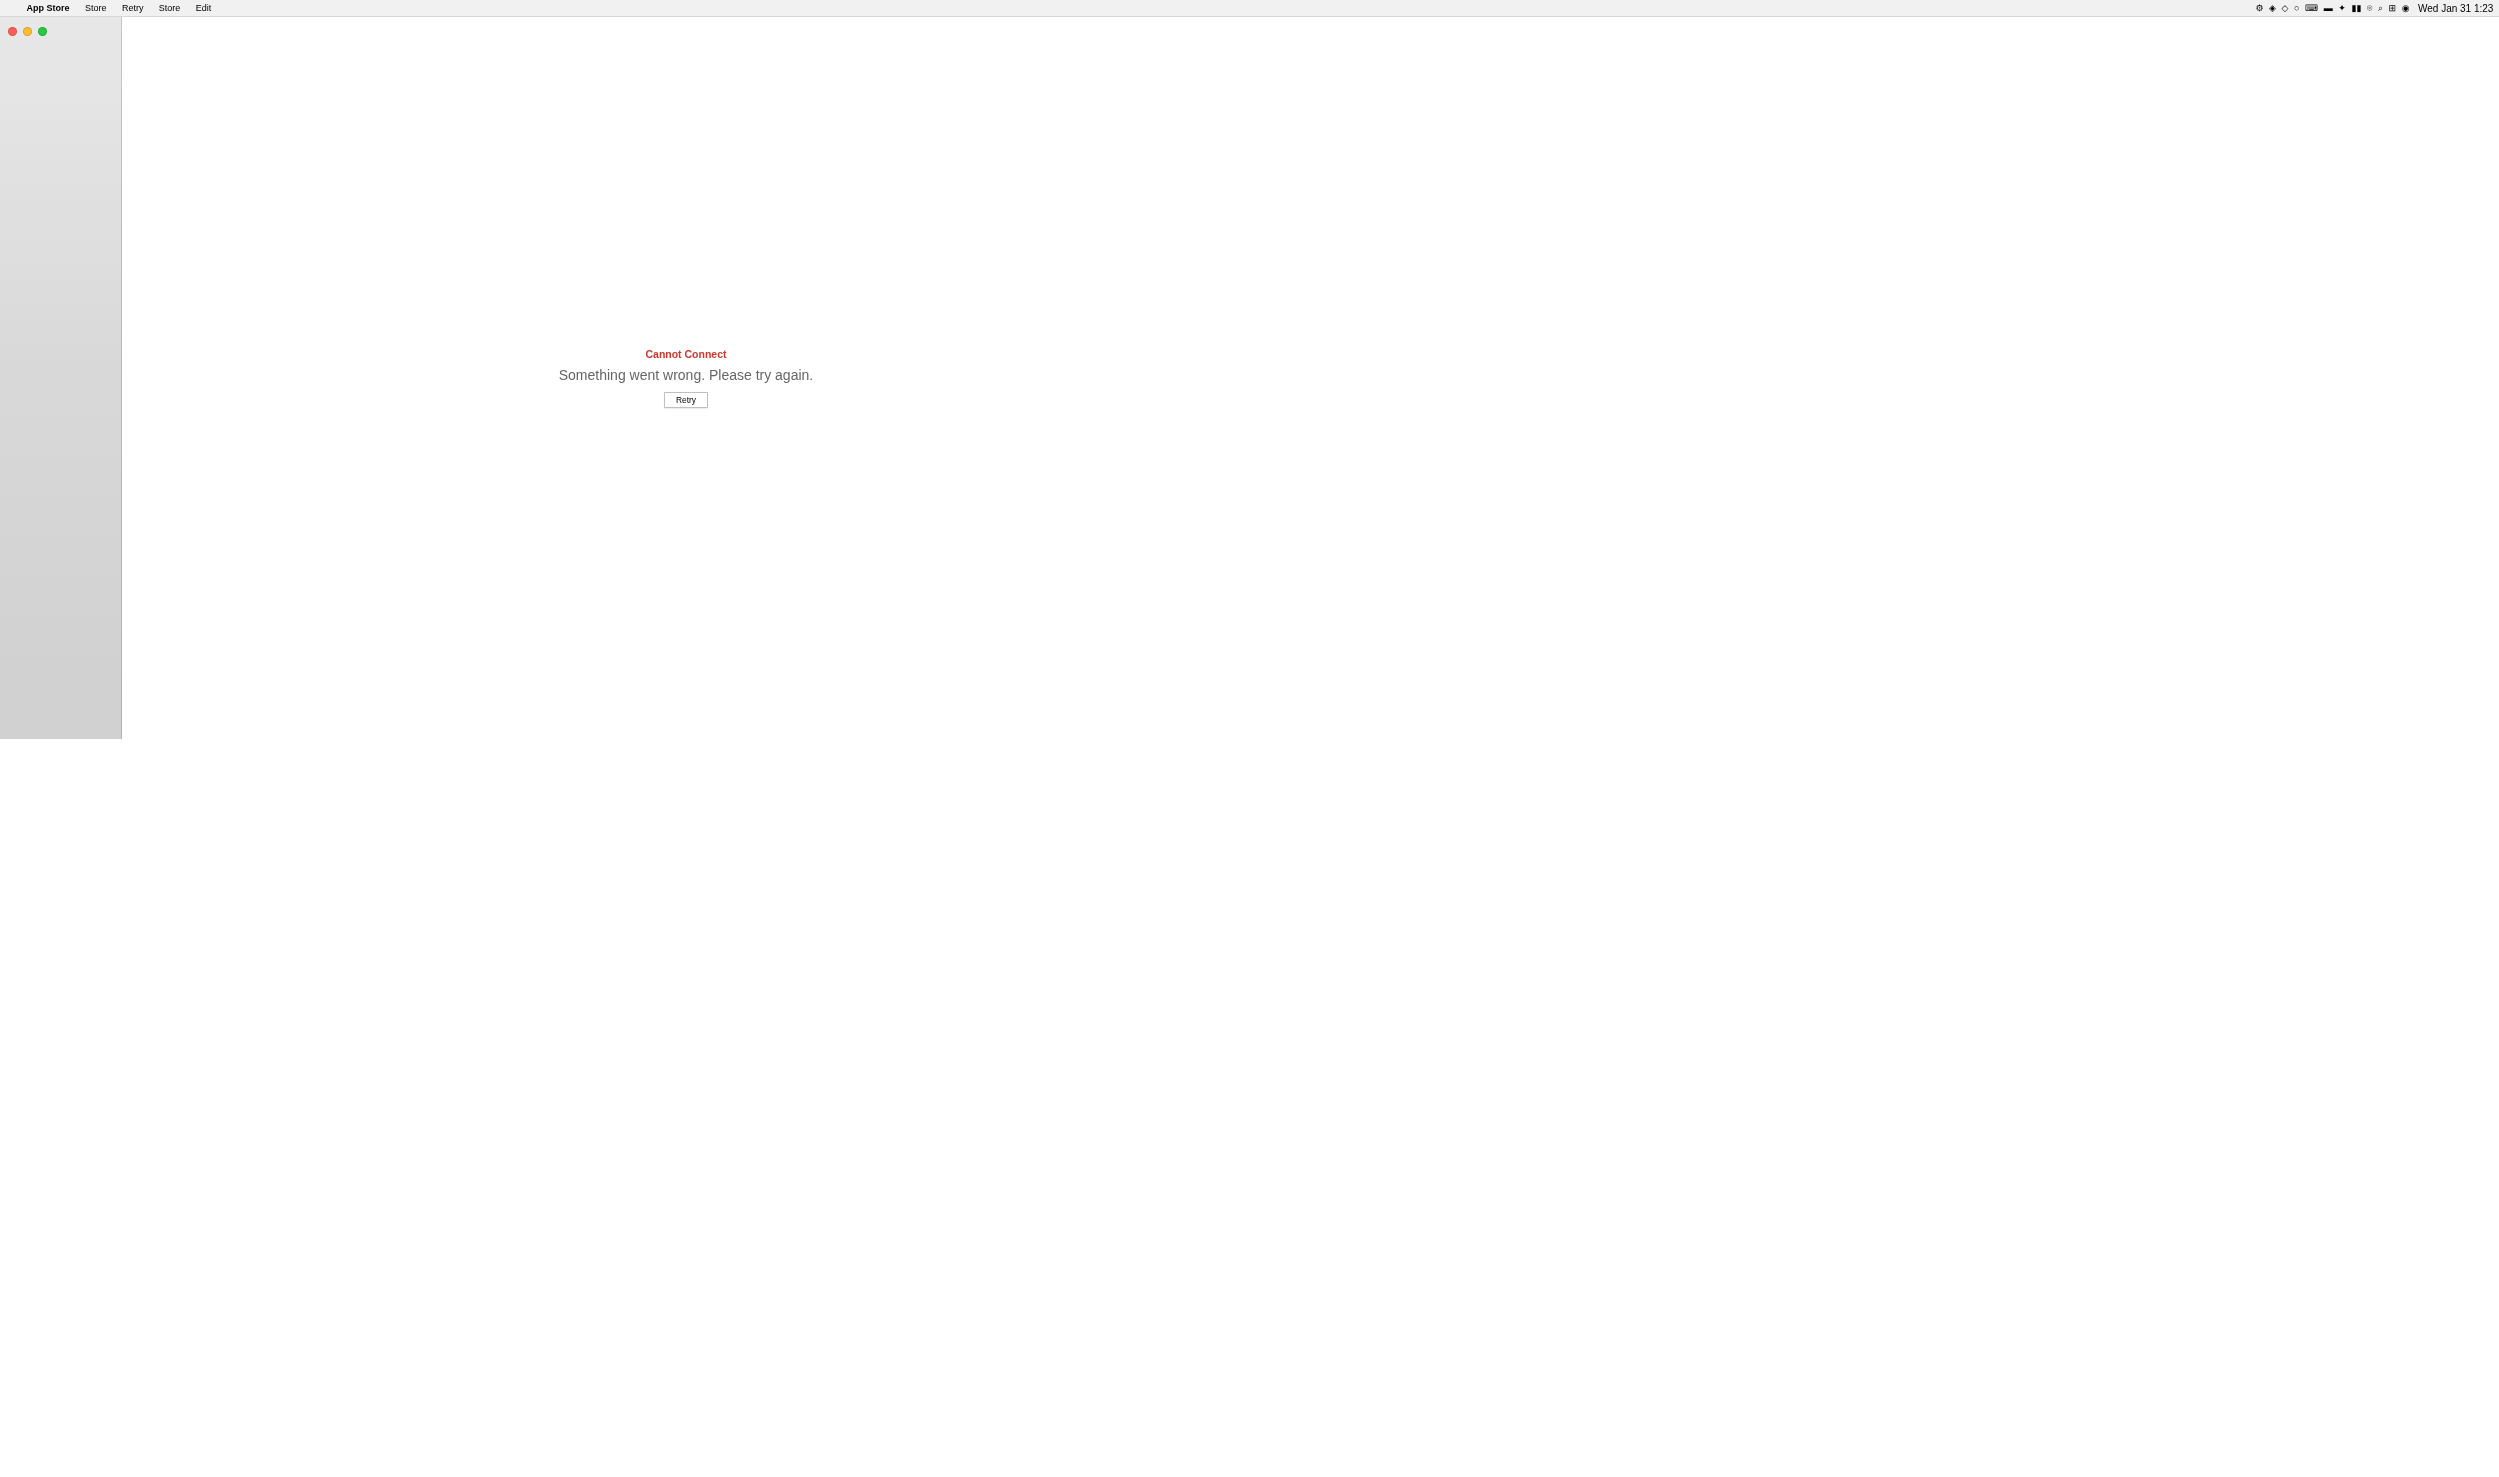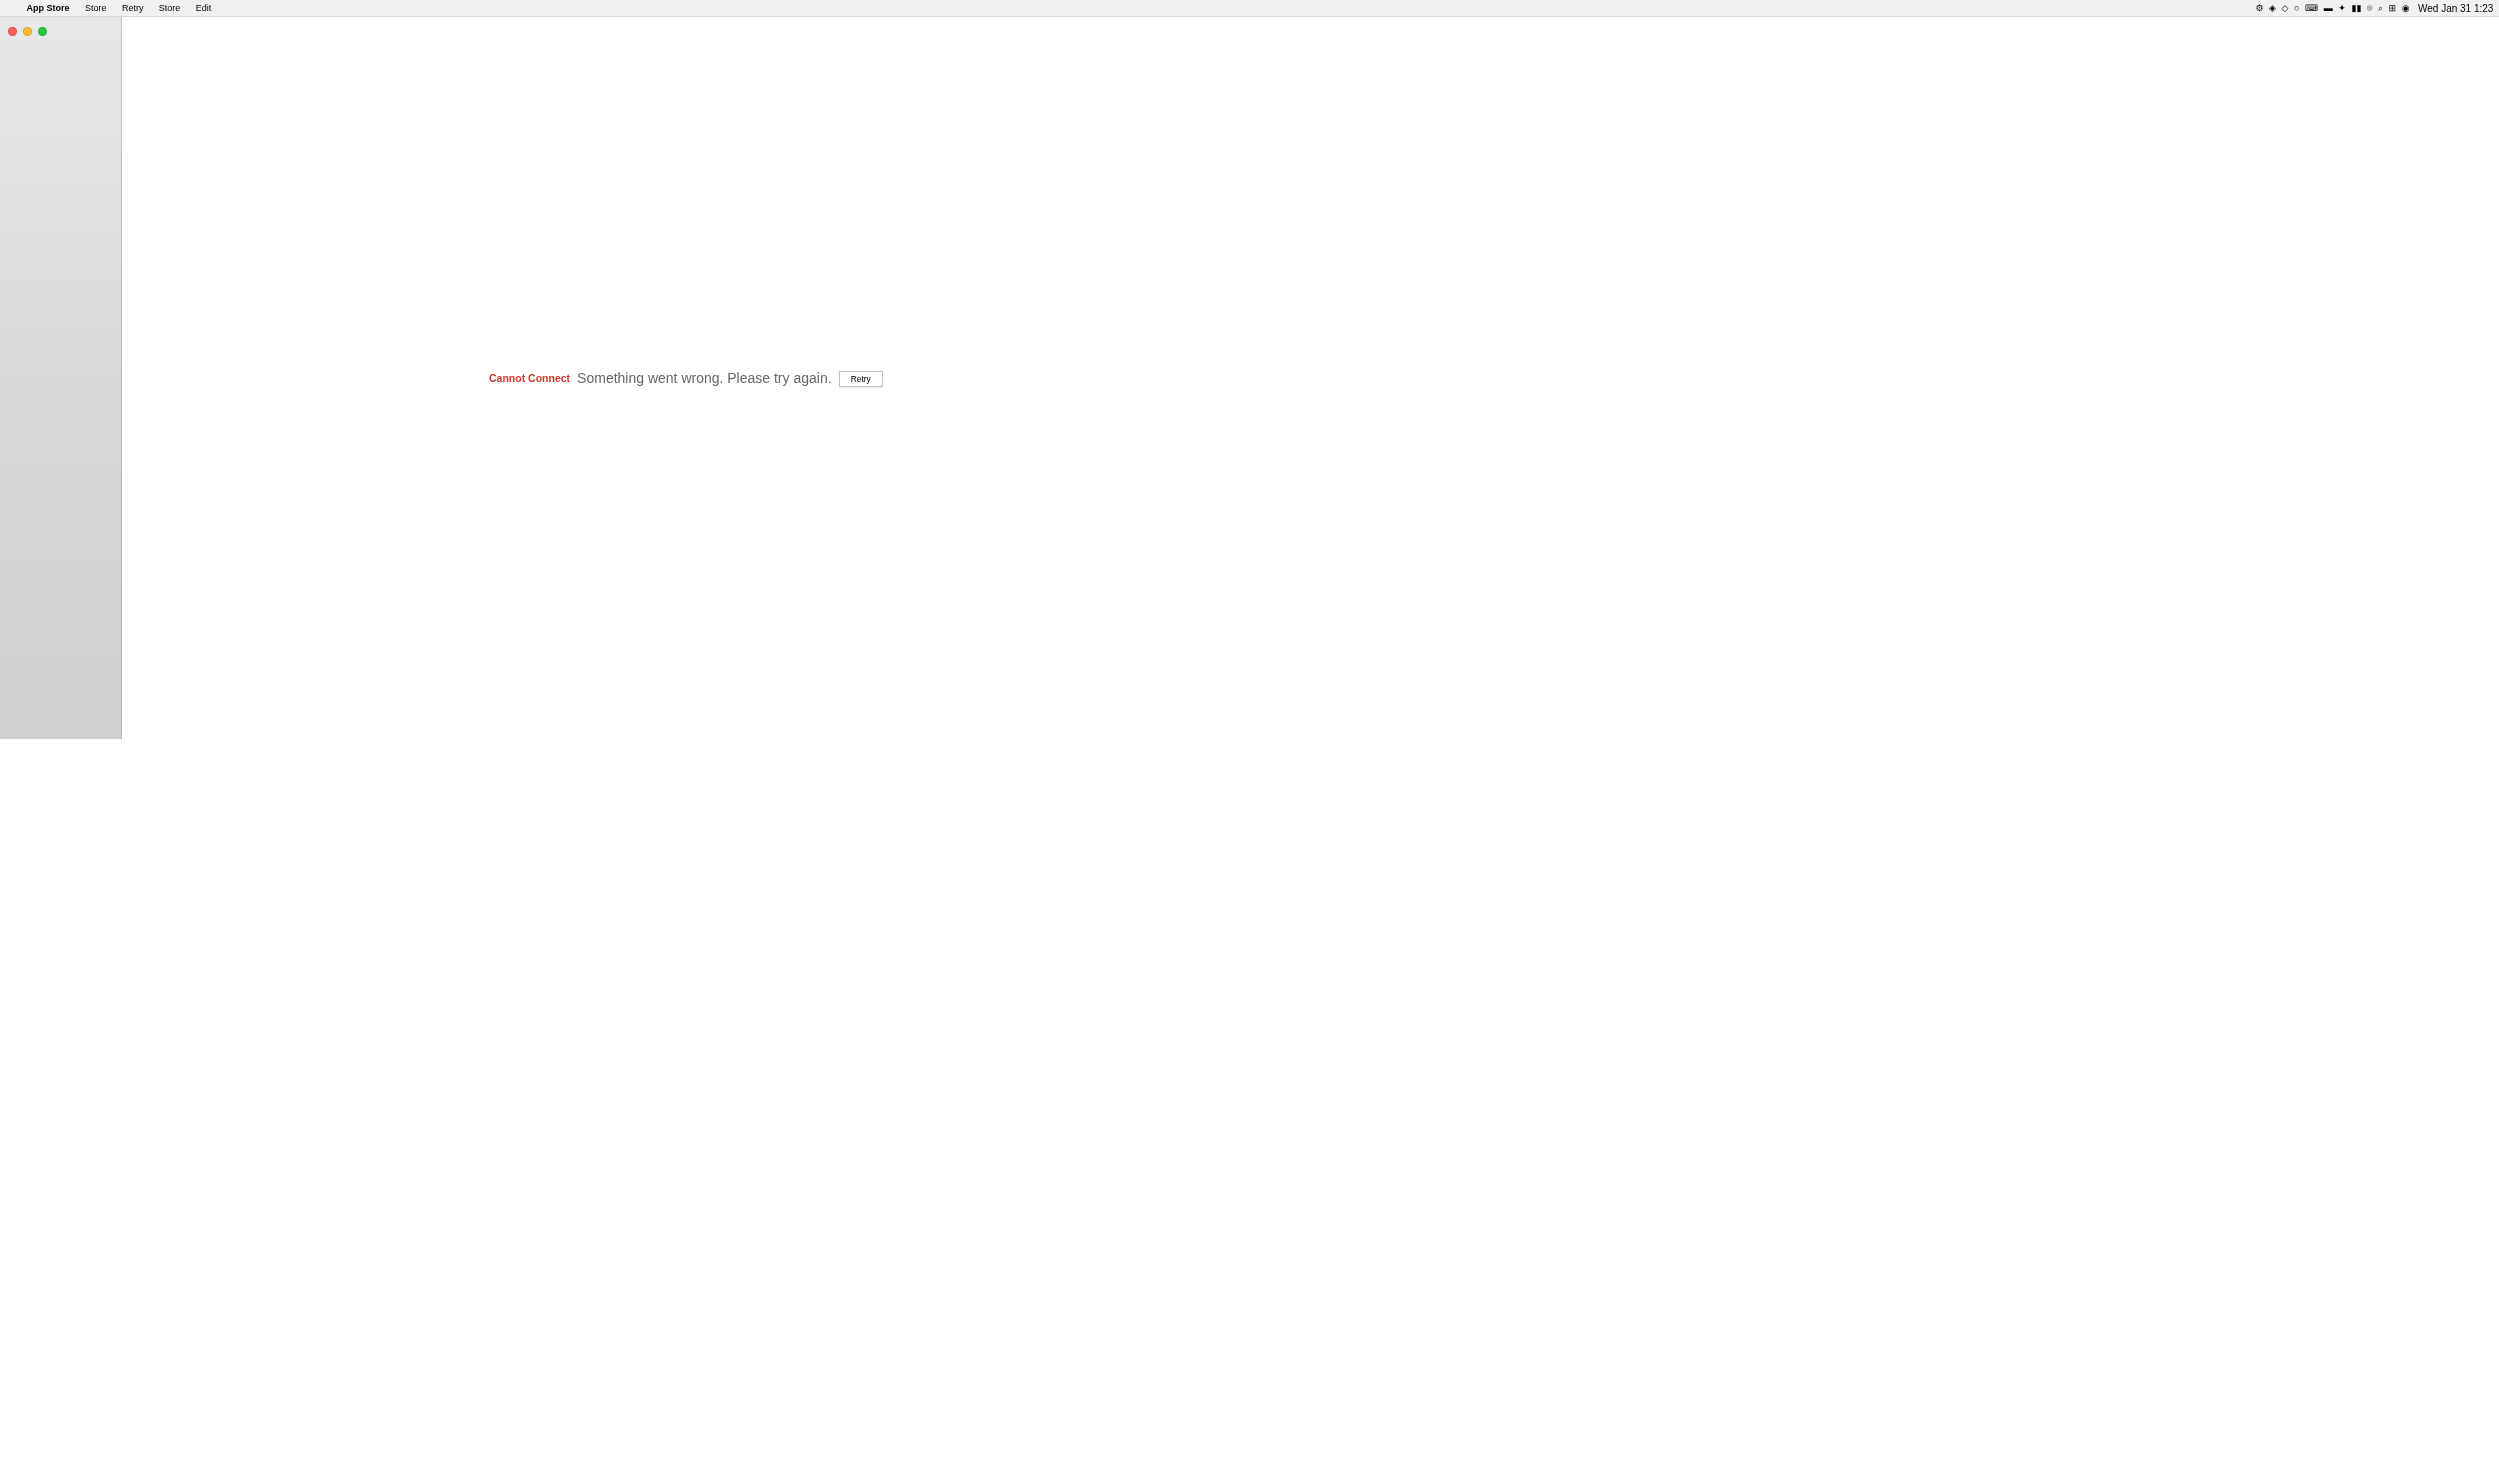--- a/index.html
+++ b/index.html
@@ -134,21 +134,21 @@
       flex: 1;
       background: #ffffff;
       display: flex;
       align-items: center;
       justify-content: center;
       position: relative;
     }
 
     .error-container {
       display: flex;
-      flex-direction: row;
+      flex-direction: column;
       align-items: center;
       gap: 7px;
       text-align: center;
     }
 
     .error-title {
       font-size: 10.5px;
       font-weight: 600;
       color: #d0372d;
     }

